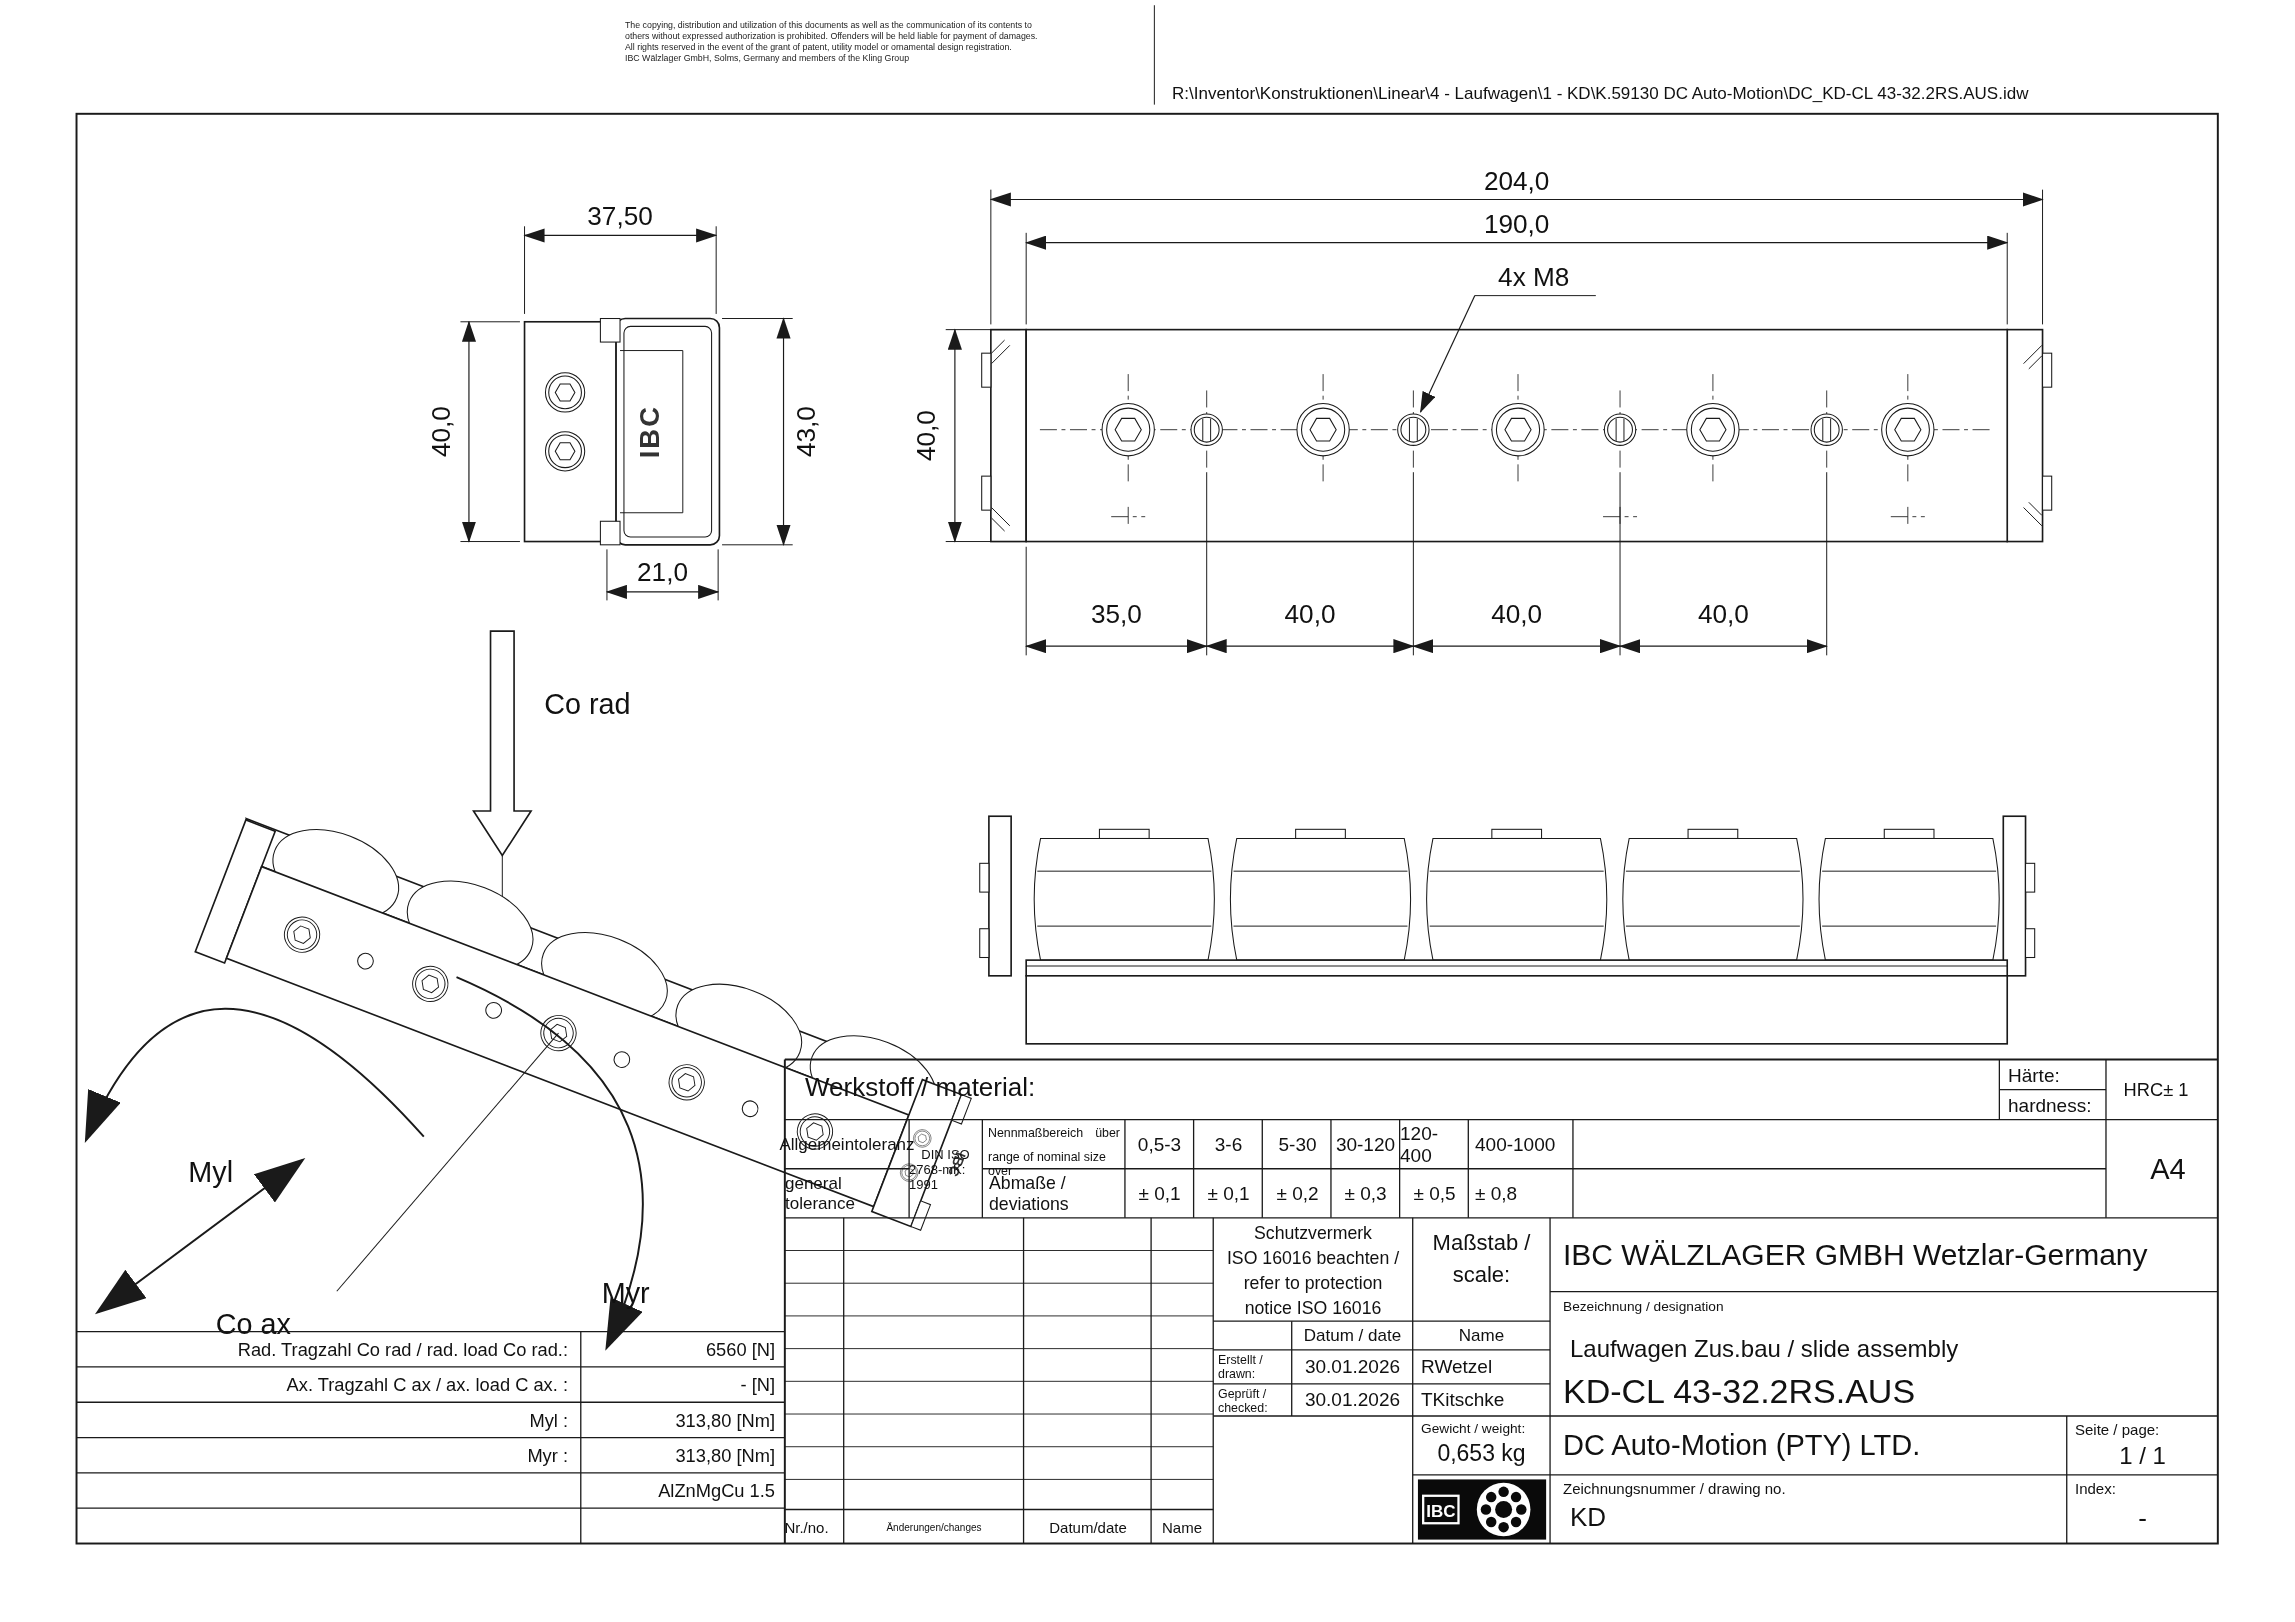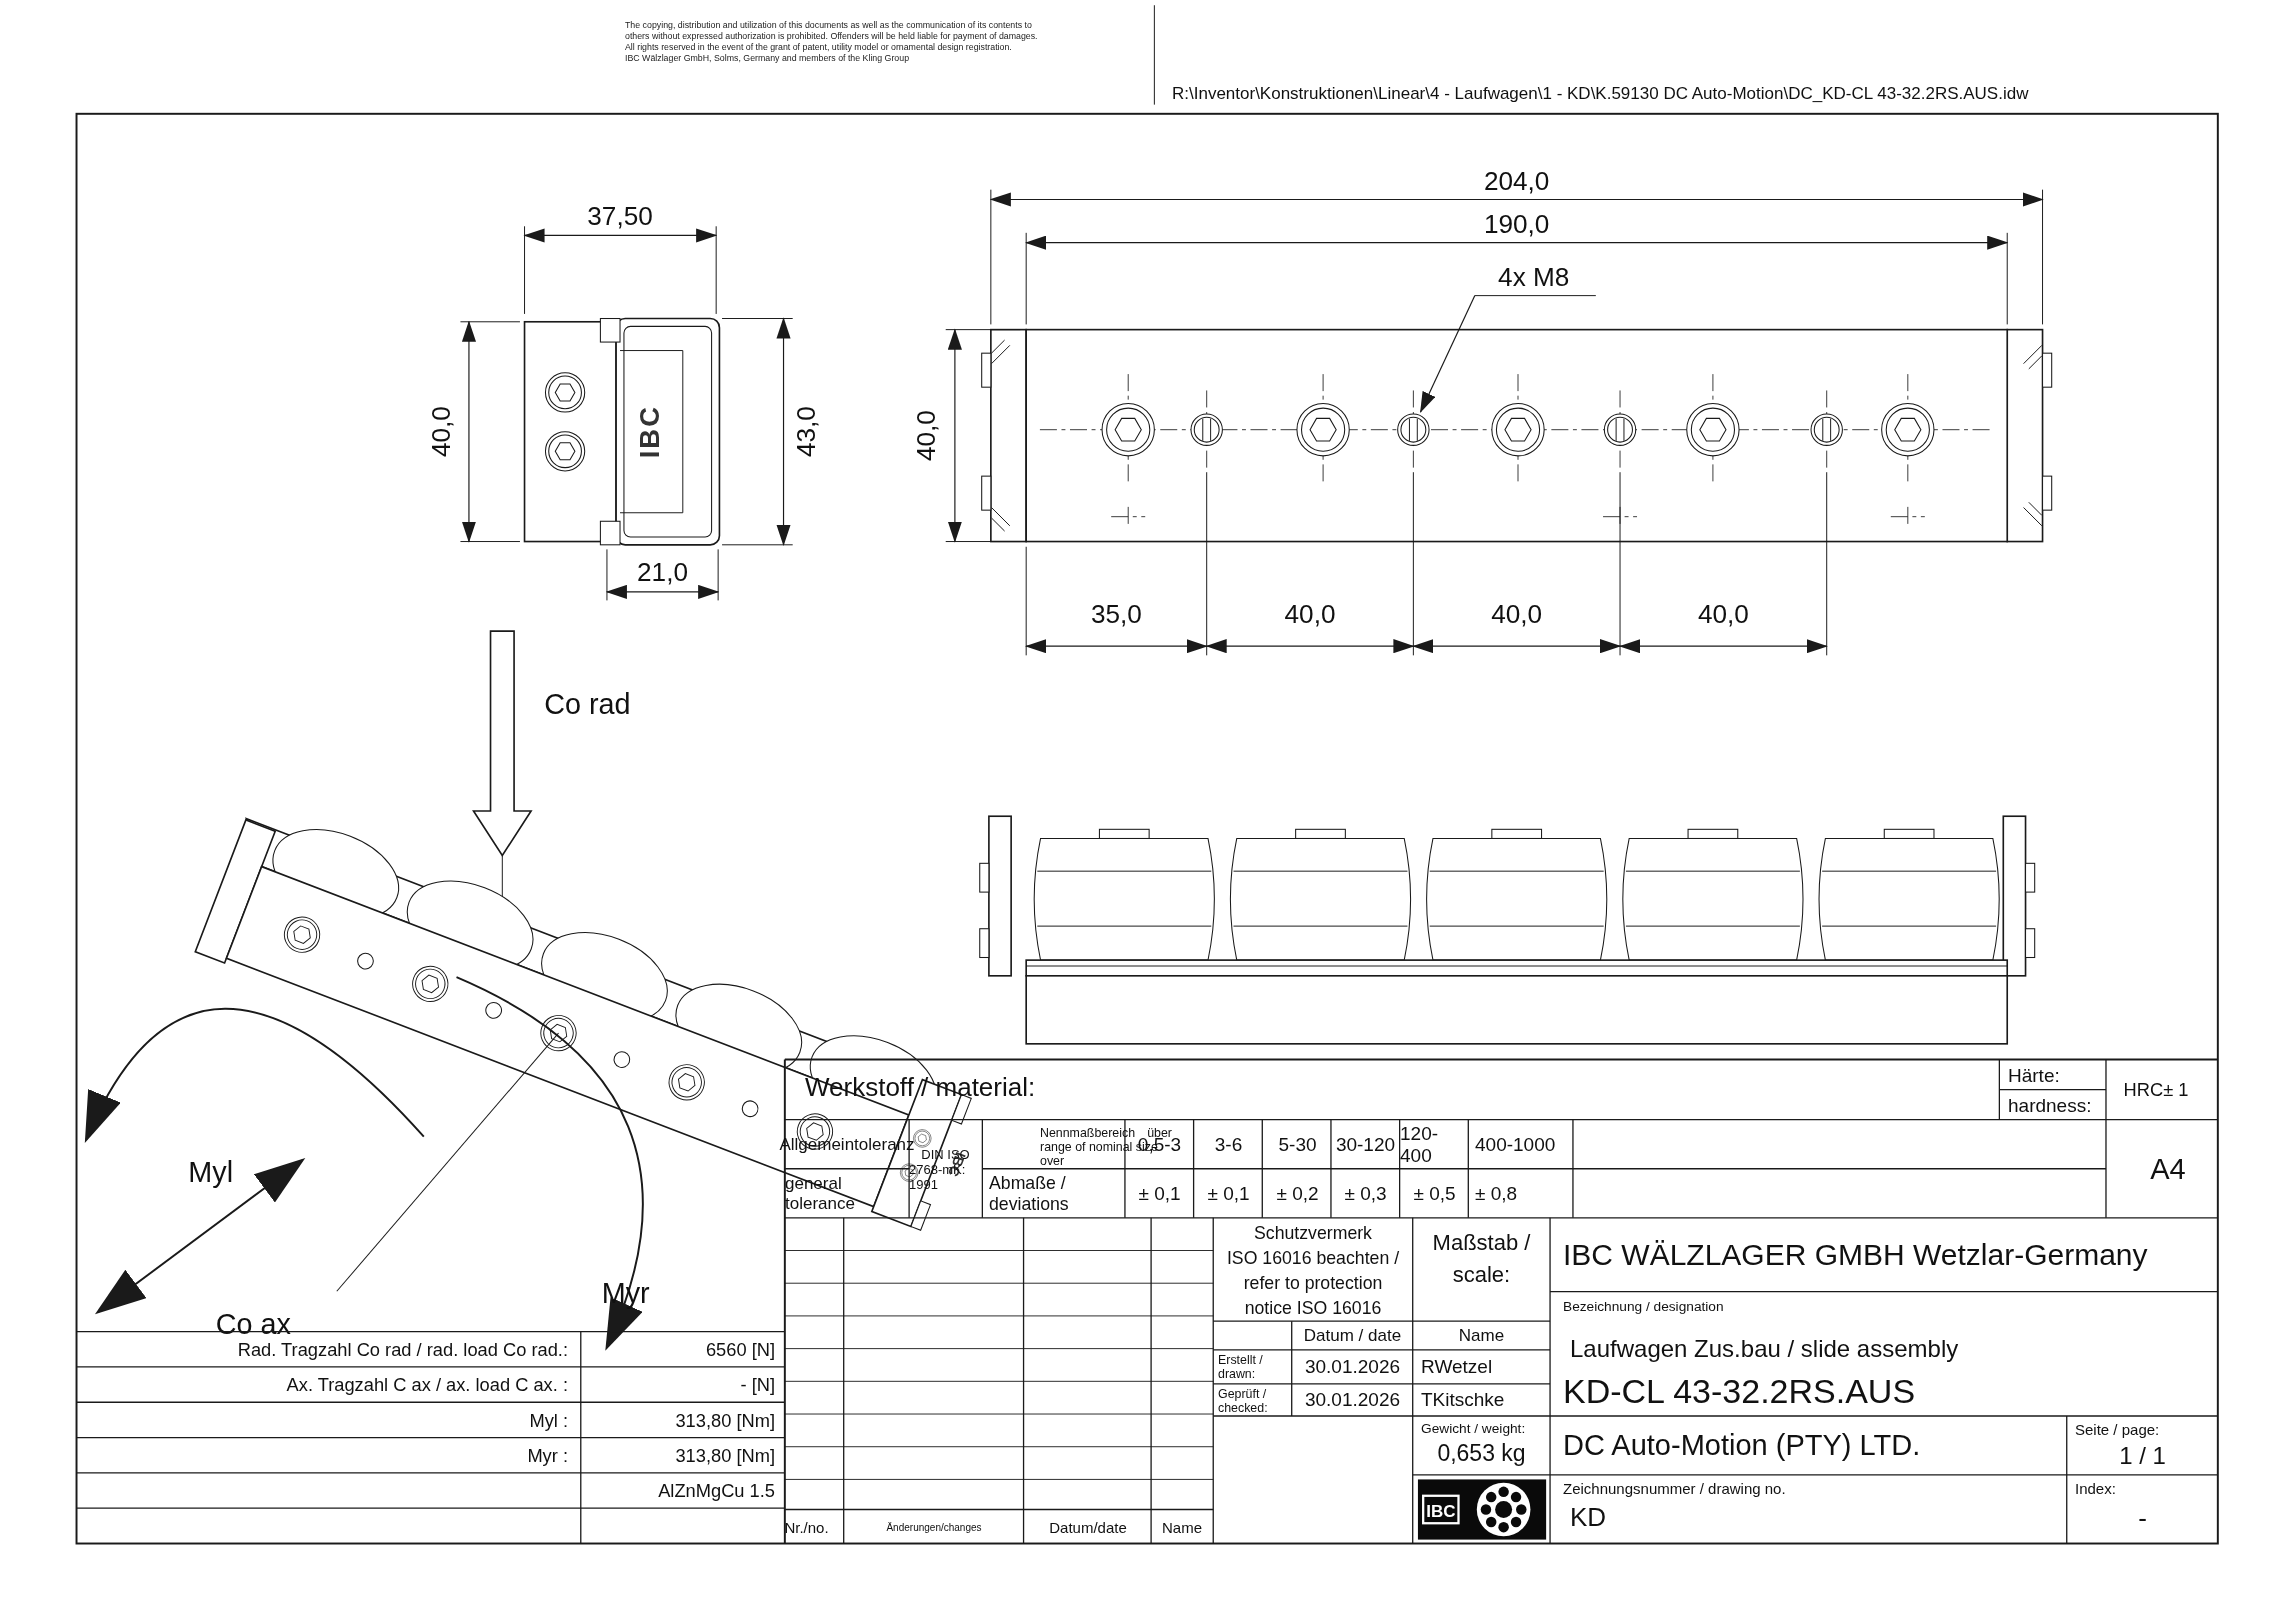--- a/index.html
+++ b/index.html
@@ -335,21 +335,21 @@
   <div class="cell" style="left:2008px; top:1065px; font-size:19px;">Härte:</div>
   <div class="cell" style="left:2008px; top:1095px; font-size:19px;">hardness:</div>
   <div class="cell vc hc" style="left:2106px; top:1060px; width:100px; height:60px; font-size:18.3px;">HRC± 1</div>
   <div class="cell vc hc" style="left:2106px; top:1120px; width:124px; height:98px; font-size:29px;">A4</div>
   <div class="cell vc hc" style="left:785px; top:1120px; width:124px; height:49px; font-size:17px;">Allgemeintoleranz</div>
   <div class="cell vc hc" style="left:785px; top:1169px; width:124px; height:49px; font-size:17px;">general tolerance</div>
   <div class="cell col vc hc" style="left:909px; top:1120px; width:73px; height:98px; font-size:13px;">
     <div>DIN ISO</div>
     <div>2768-mK: 1991</div>
   </div>
-  <div class="cell col" style="left:1040px; top:1126px; width:132px; font-size:12.4px;">
+  <div class="cell col" style="left:988px; top:1126px; width:132px; font-size:12.4px;gap:10px;">
     <div style="display:flex; justify-content:space-between;">
       <span>Nennmaßbereich</span>
       <span>über</span>
     </div>
     <div>range of nominal size over</div>
   </div>
   <div class="cell vc" style="left:989px; top:1169px; width:131px; height:49px; font-size:17.7px;">Abmaße / deviations</div>
   <div class="cell vc hc" style="left:1125px; top:1120px; width:69px; height:49px; font-size:19px;">0,5-3</div>
   <div class="cell vc hc" style="left:1194px; top:1120px; width:69px; height:49px; font-size:19px;">3-6</div>
   <div class="cell vc hc" style="left:1263px; top:1120px; width:69px; height:49px; font-size:19px;">5-30</div>

